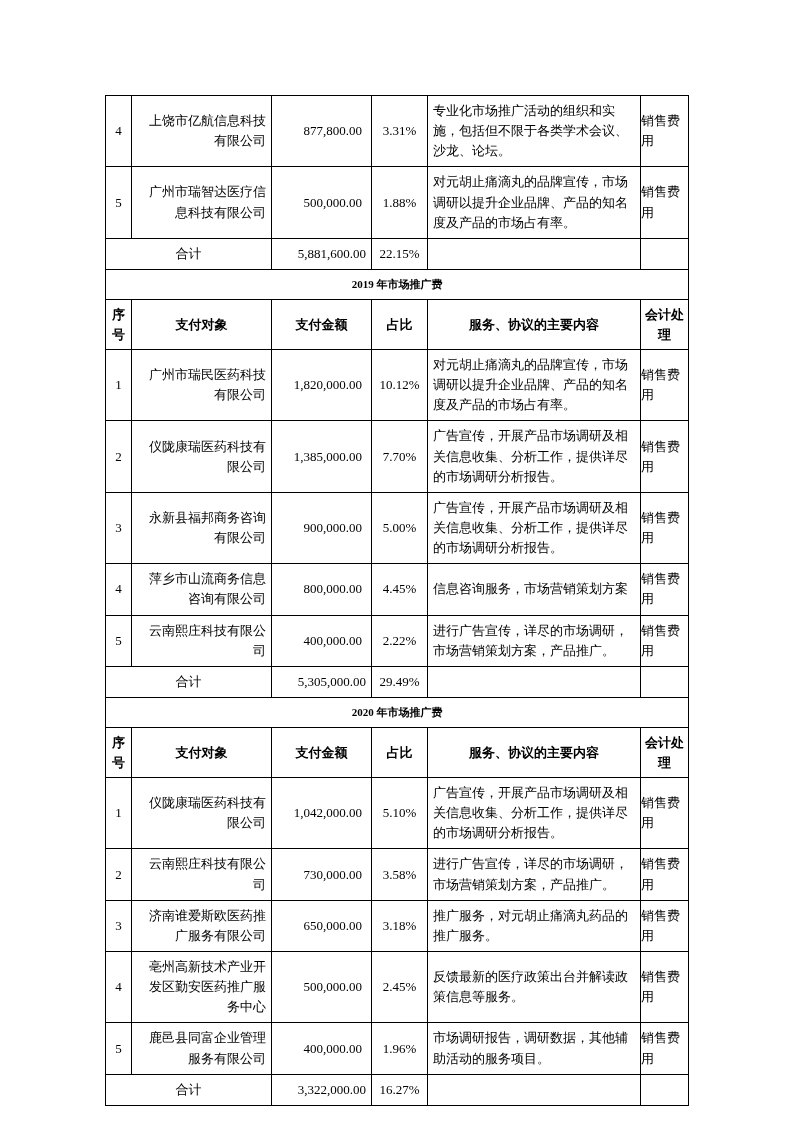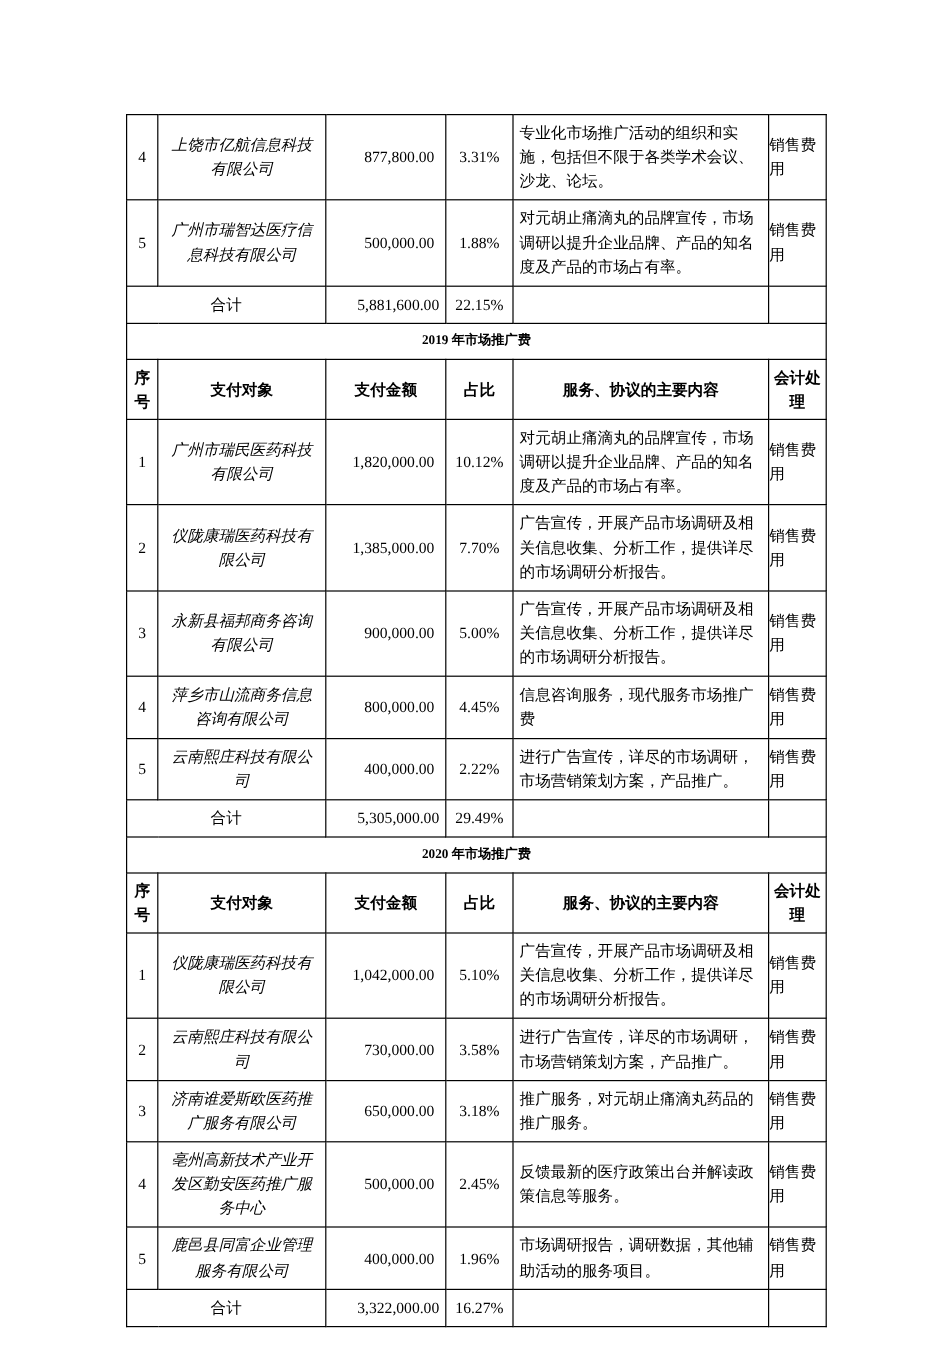--- a/index.html
+++ b/index.html
@@ -24,21 +24,21 @@
   .doc-table td, .doc-table th {
     border: 1px solid #000000;
     font-size: 13px;
     line-height: 1.55;
     vertical-align: middle;
     padding: 5px 5px;
     word-break: break-all;
   }
   .c { text-align: center; }
   td.amount { text-align: right; padding-right: 9px; }
-  td.payee { text-align: center; font-style: italic; }
+  td.payee { text-align: right; }
   td.content { text-align: left; }
   td.acct { text-align: left; padding-left: 0; padding-right: 4px; }
   tr.header-row th {
     font-weight: bold;
     text-align: center;
     padding: 5px 2px;
     line-height: 1.5;
   }
   tr.title-row td {
     font-weight: bold;
@@ -126,21 +126,21 @@
     <td class="amount">900,000.00</td>
     <td class="c">5.00%</td>
     <td class="content">广告宣传，开展产品市场调研及相关信息收集、分析工作，提供详尽的市场调研分析报告。</td>
     <td class="acct">销售费用</td>
   </tr>
         <tr class="data-row">
     <td class="c">4</td>
     <td class="payee">萍乡市山流商务信息咨询有限公司</td>
     <td class="amount">800,000.00</td>
     <td class="c">4.45%</td>
-    <td class="content">信息咨询服务，现代服务市场推广费</td>
+    <td class="content">信息咨询服务，市场营销策划方案</td>
     <td class="acct">销售费用</td>
   </tr>
         <tr class="data-row">
     <td class="c">5</td>
     <td class="payee">云南熙庄科技有限公司</td>
     <td class="amount">400,000.00</td>
     <td class="c">2.22%</td>
     <td class="content">进行广告宣传，详尽的市场调研，市场营销策划方案，产品推广。</td>
     <td class="acct">销售费用</td>
   </tr>

